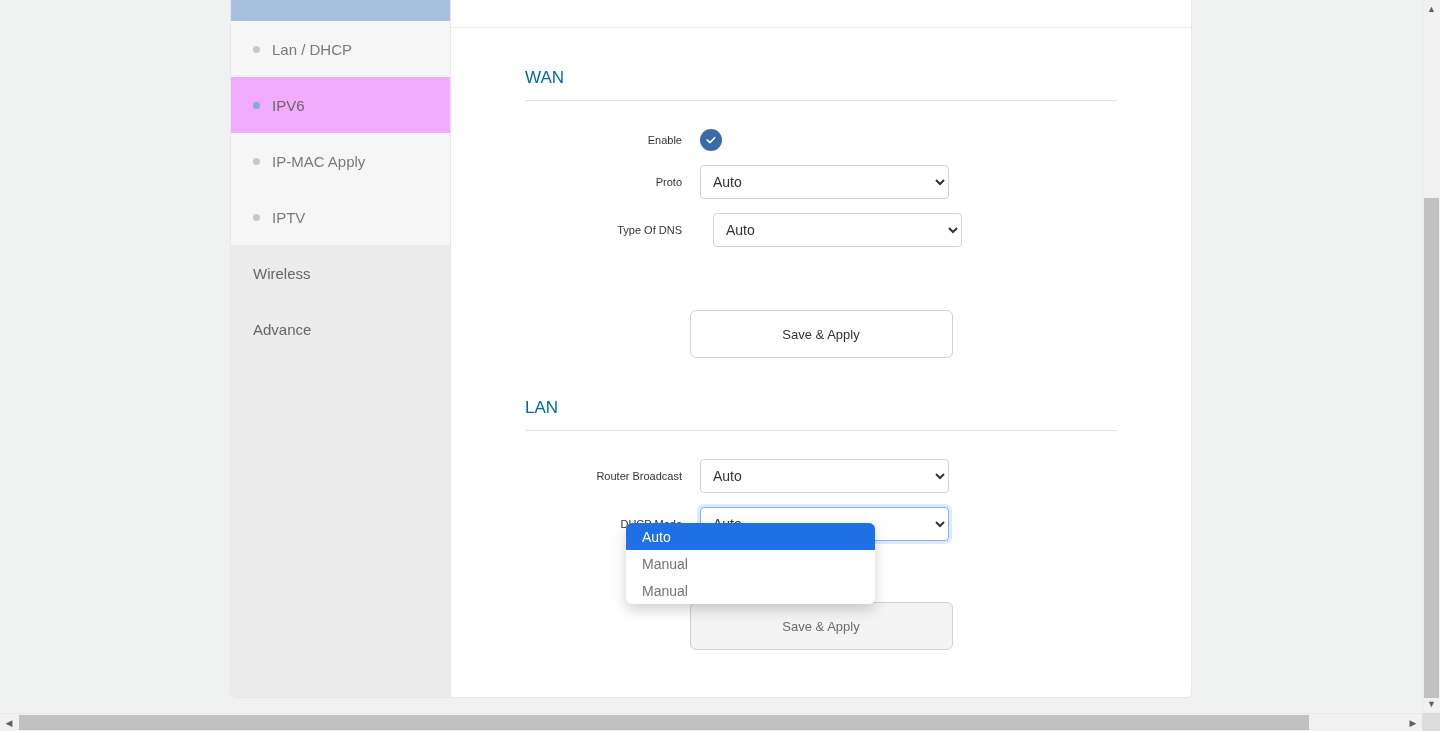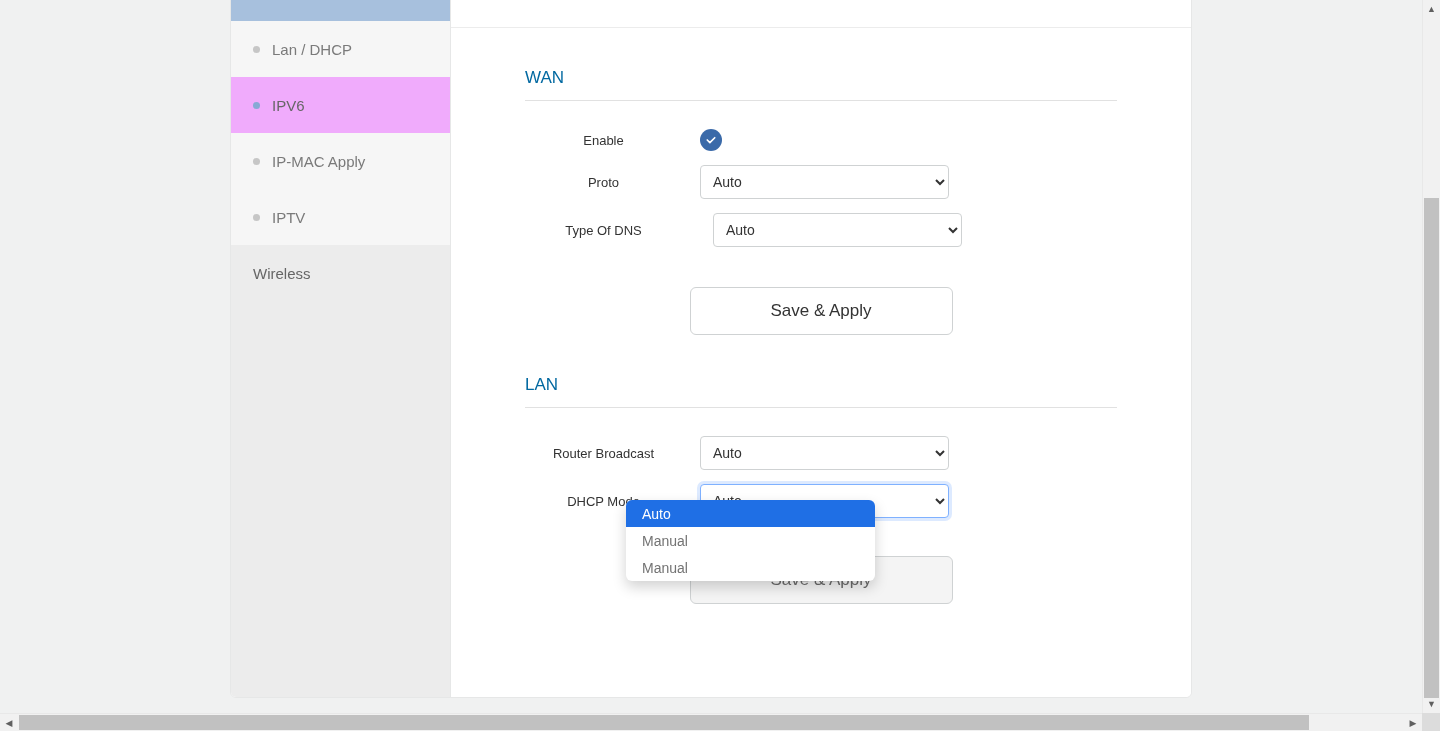--- a/index.html
+++ b/index.html
@@ -173,23 +173,23 @@
     margin-bottom: 28px;
   }
 
   .form-row {
     display: flex;
     align-items: center;
     margin-bottom: 14px;
   }
   .form-label {
     width: 175px;
-    text-align: center;
+    text-align: right;
     padding-right: 18px;
-    font-size: 13px;
+    font-size: 11px;
     color: #333;
     flex-shrink: 0;
   }
   .form-control {
     flex-shrink: 0;
   }
   select.form-select {
     width: 249px;
     height: 34px;
     border: 1px solid #cfd2d3;
@@ -221,23 +221,24 @@
     justify-content: center;
     margin-top: 40px;
     margin-bottom: 20px;
   }
   .save-btn {
     width: 263px;
     height: 48px;
     border: 1px solid #cfd2d3;
     border-radius: 6px;
     background: #fff;
-    font-size: 17px;
+    font-size: 13px;
     color: #333;
     cursor: pointer;
+    margin-top: 23px;
   }
   .save-btn.disabled-look {
     background: #f4f4f4;
     color: #6b6b6b;
   }
 
   
   .dropdown-popup {
     position: absolute;
     width: 249px;
@@ -285,20 +286,23 @@
           <span class="dot"></span>
           <span>IP-MAC Apply</span>
         </div>
         <div class="sidebar-subitem">
           <span class="dot"></span>
           <span>IPTV</span>
         </div>
 
         <div class="sidebar-item">
           <span>Wireless</span>
+        </div>
+        <div class="sidebar-item">
+          <span>Advance</span>
         </div>
       </div>
 
       <div class="content">
         <div class="section-divider"></div>
 
         <div class="section">
           <div class="section-title">WAN</div>
 
           <div class="form-row">

